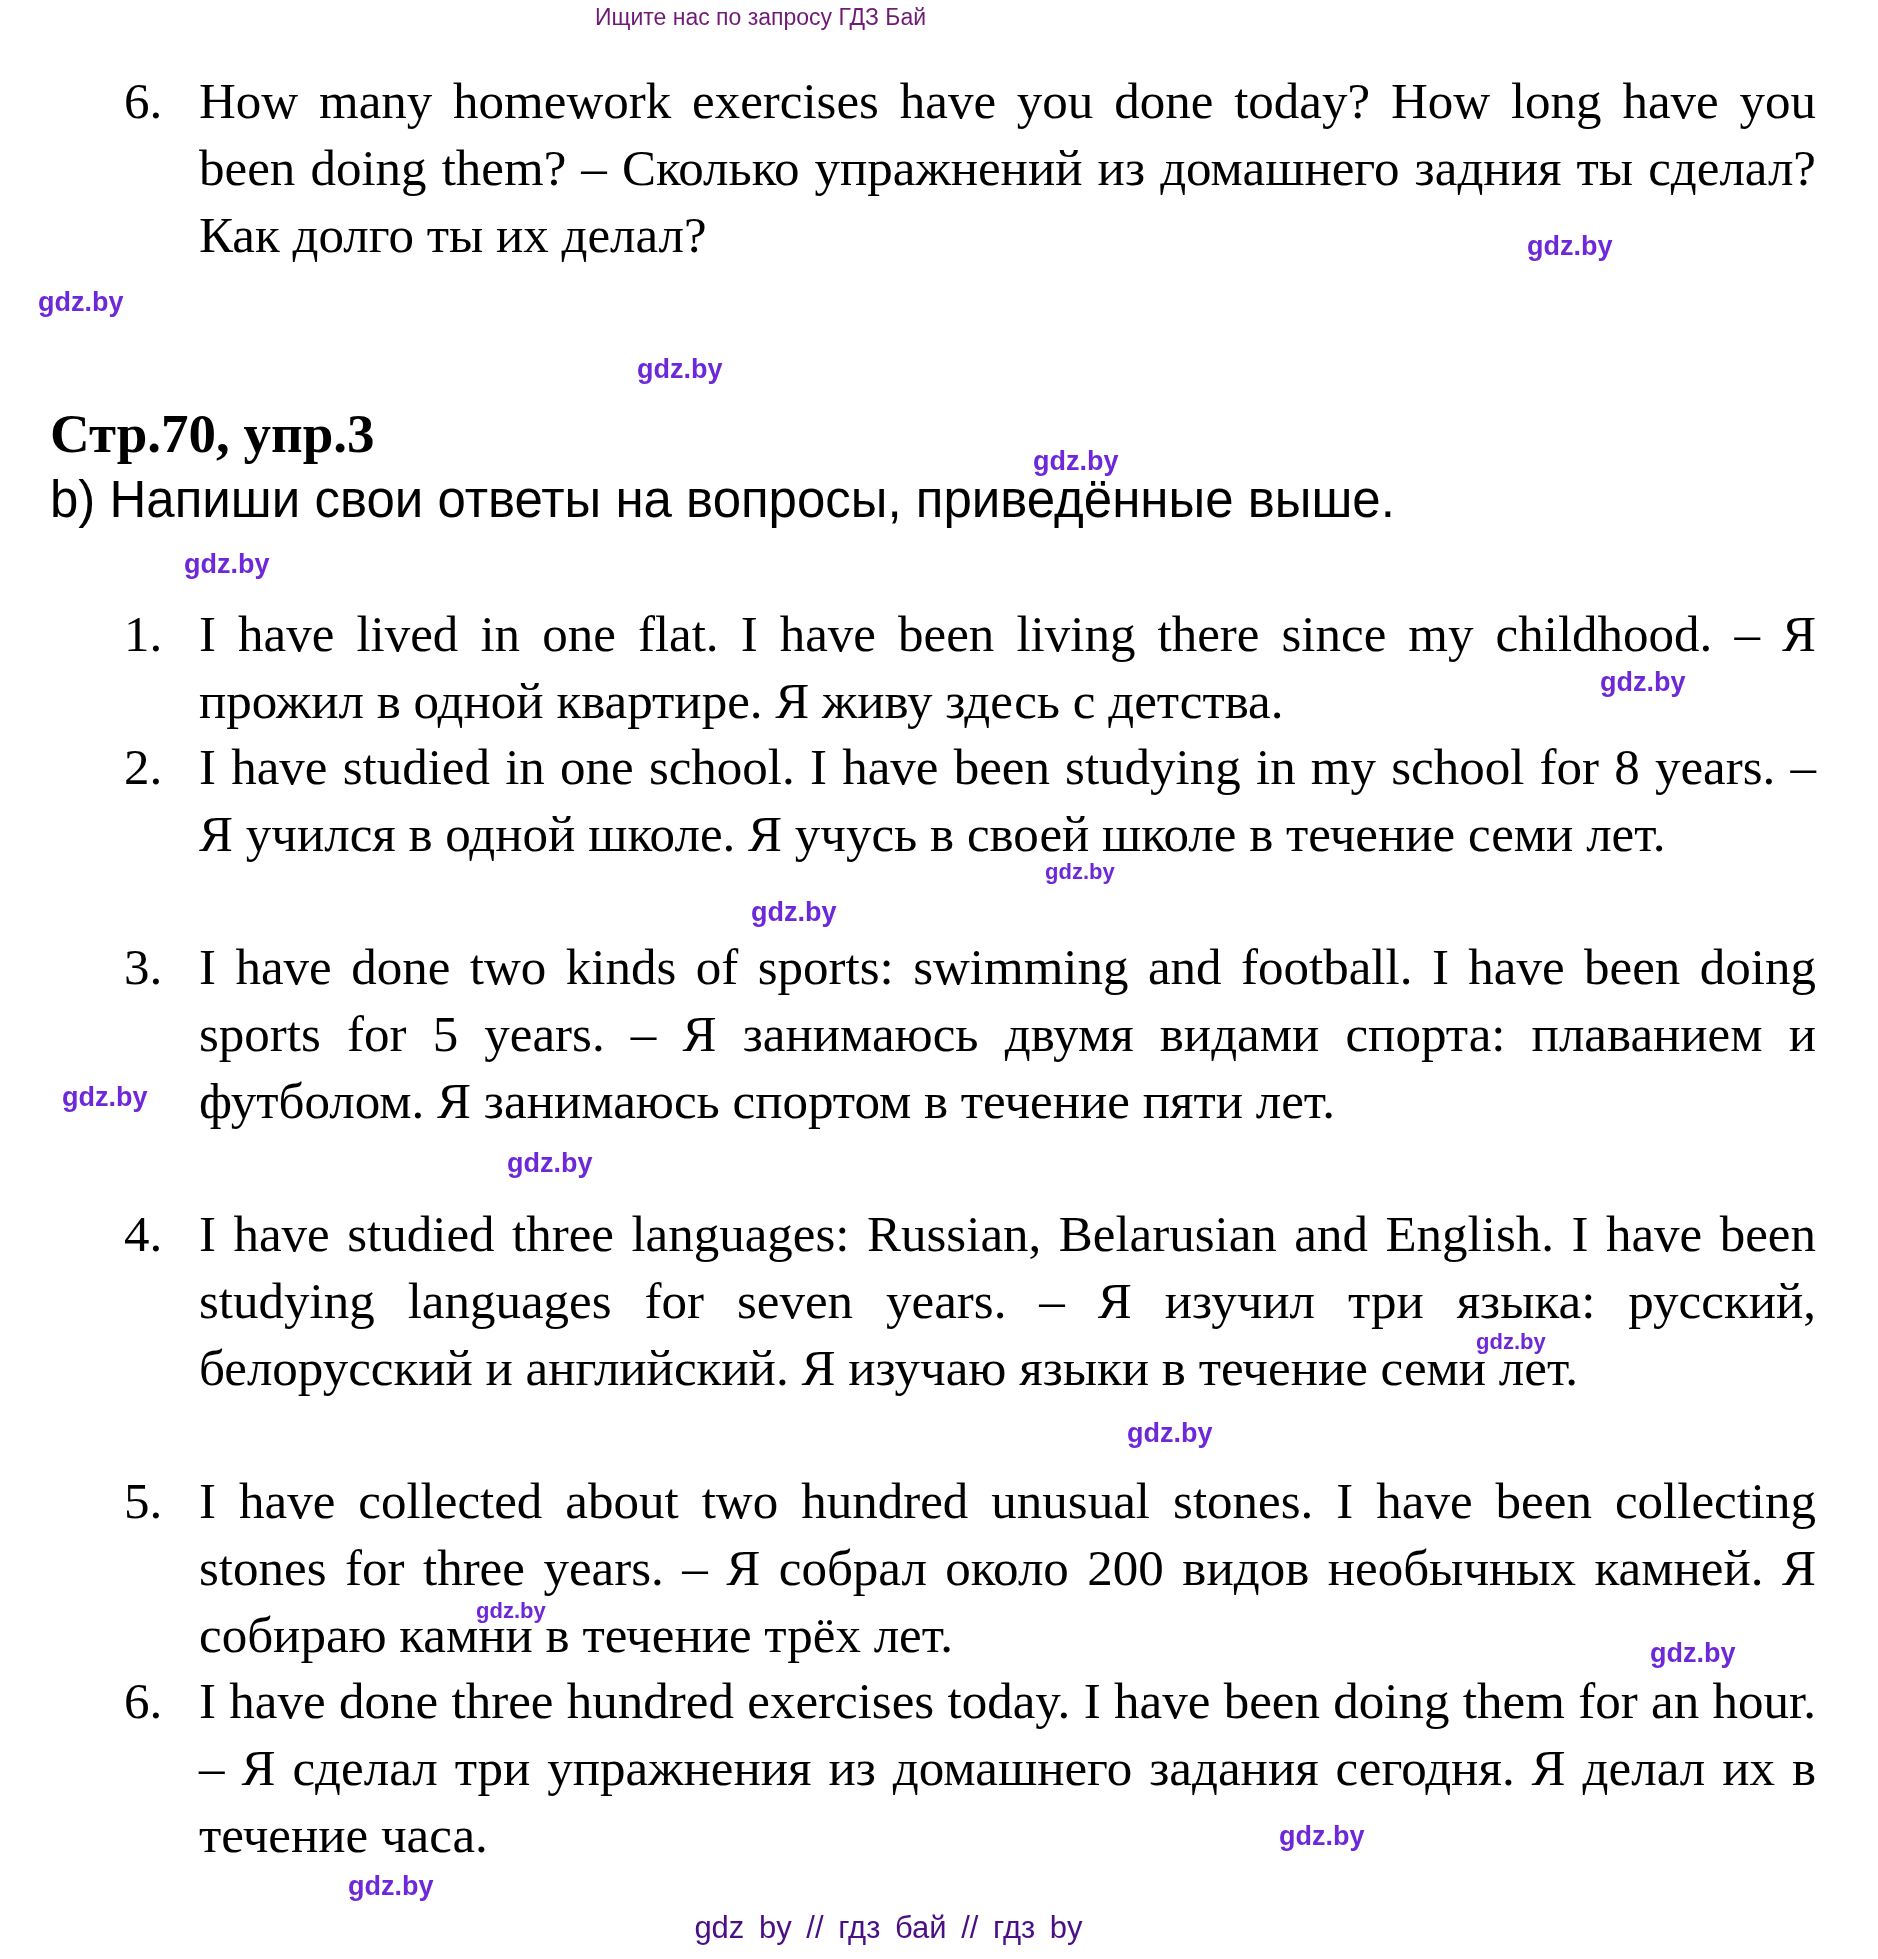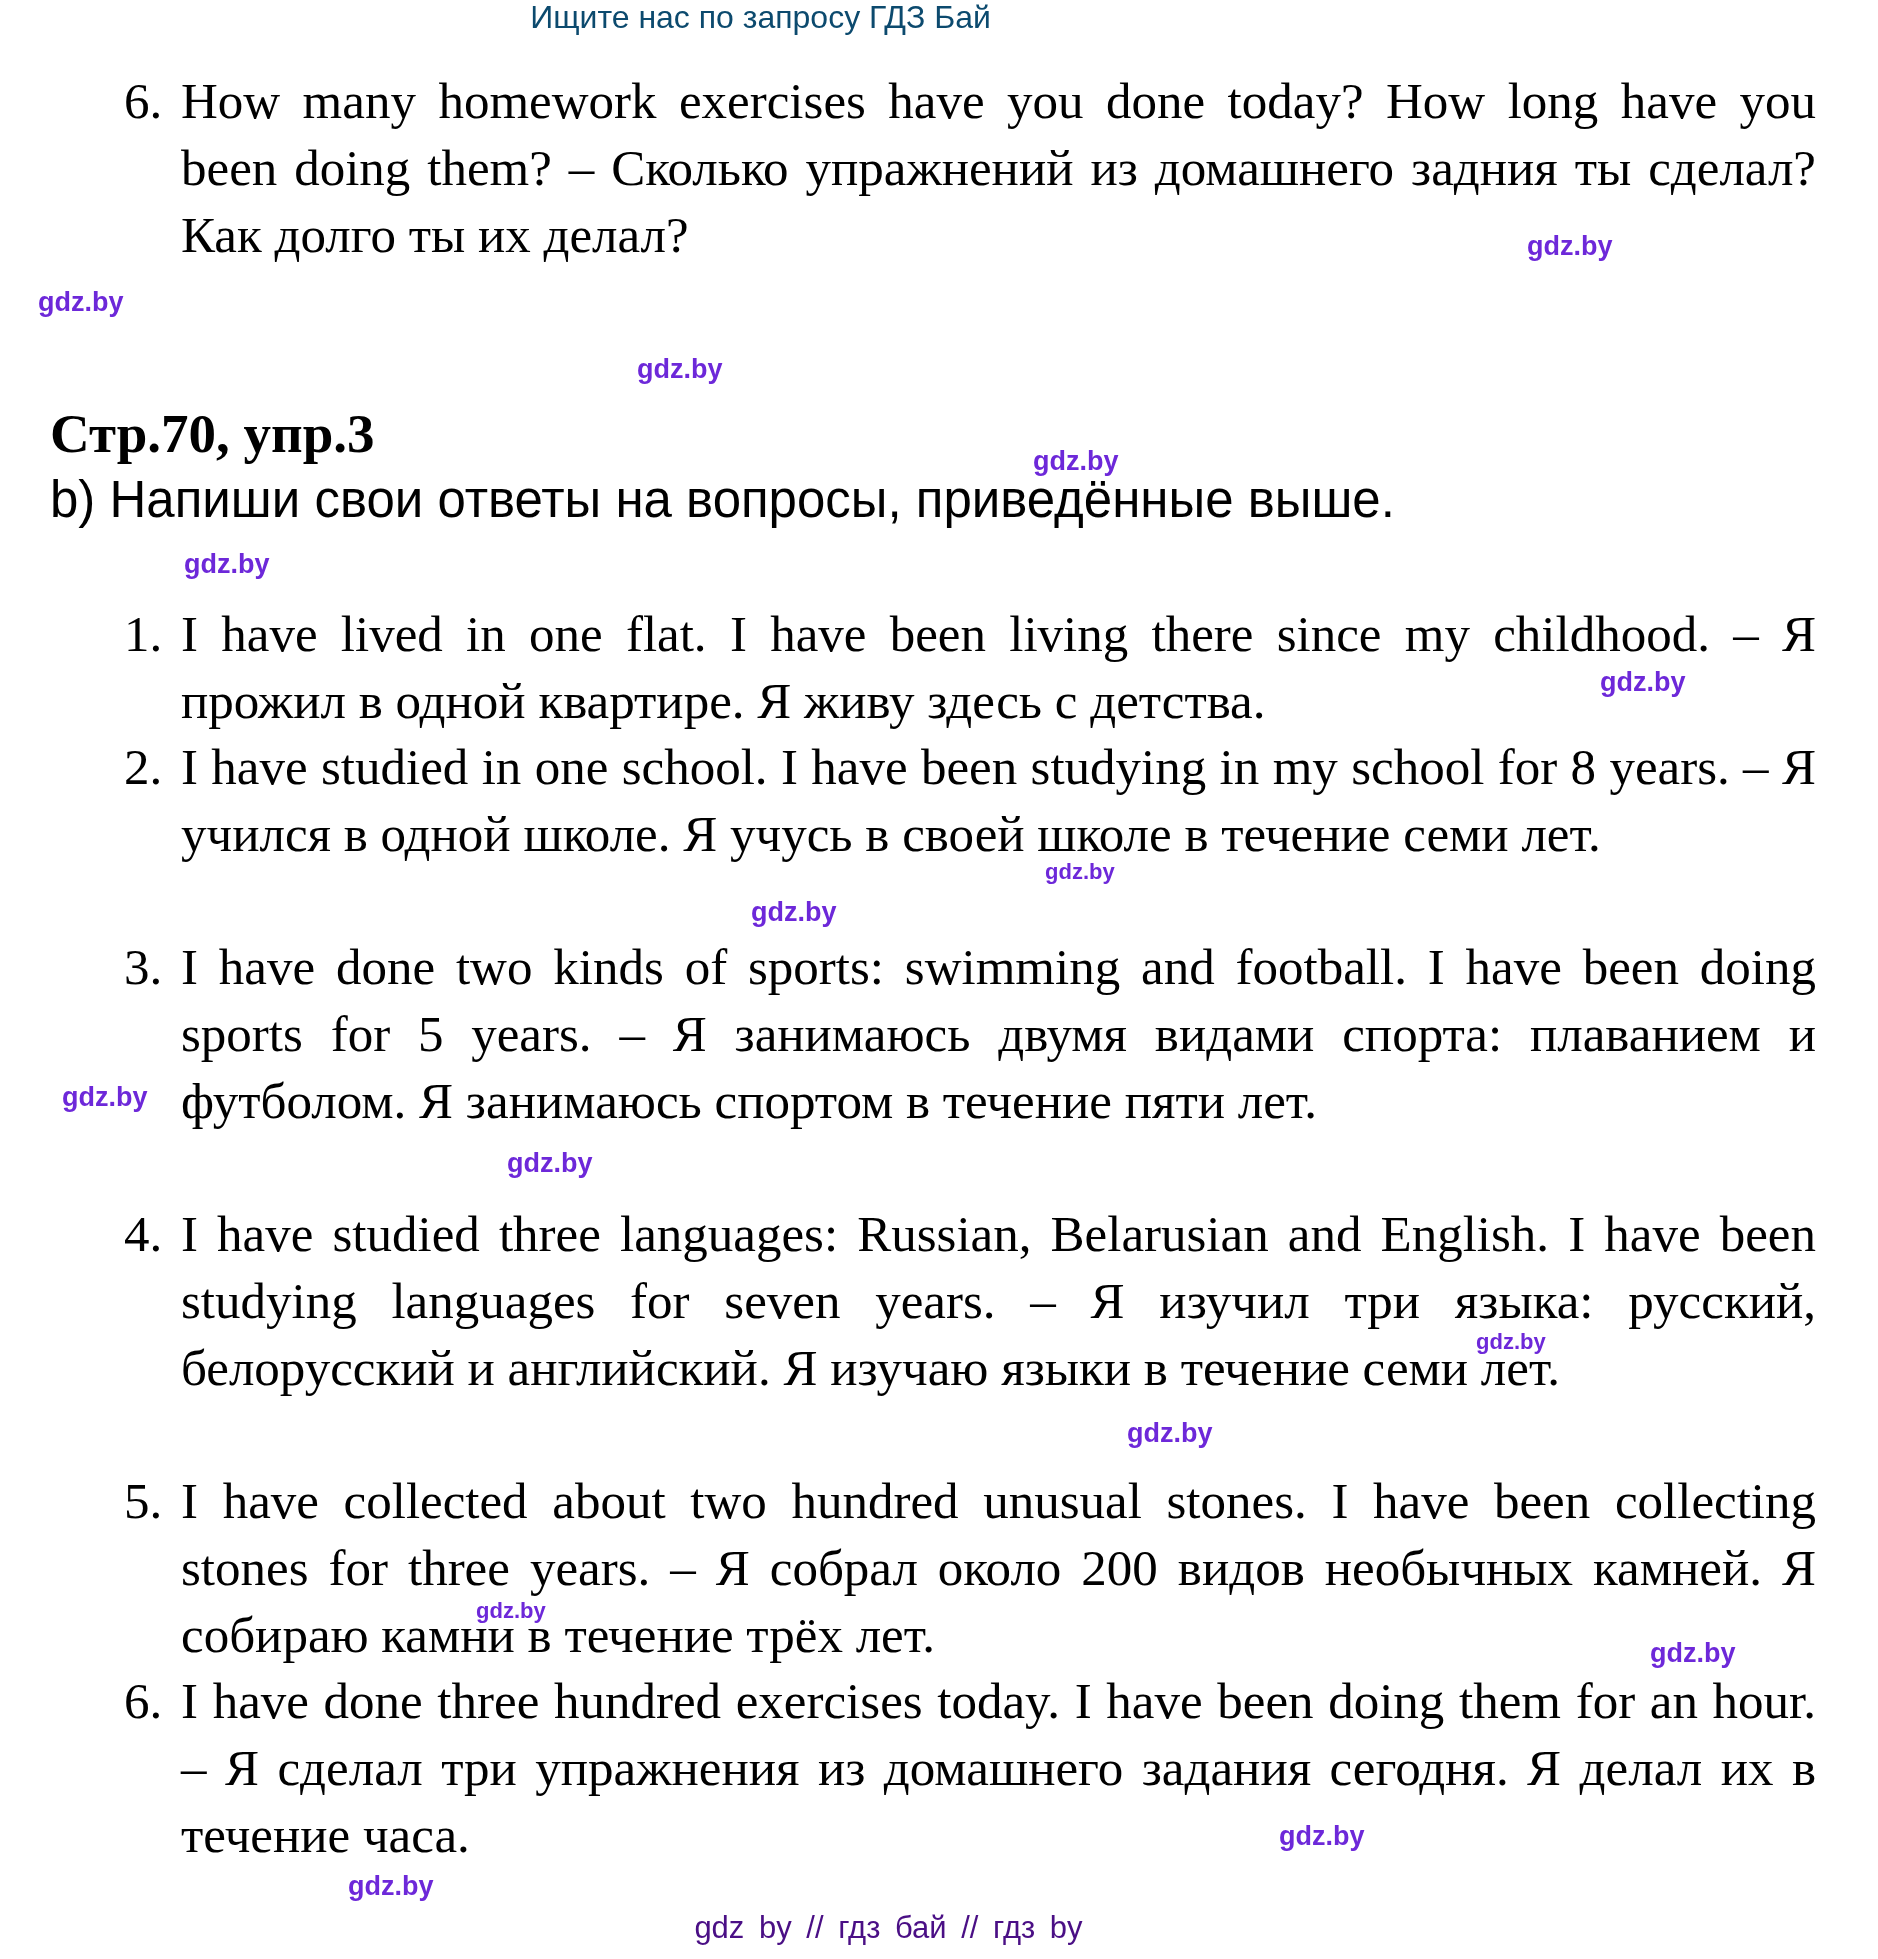--- a/index.html
+++ b/index.html
@@ -1,27 +1,27 @@
 <!DOCTYPE html>
 <html><head>
 <meta charset="utf-8">
 <style>
   html, body { margin: 0; padding: 0; background: #ffffff; }
   body { width: 1879px; height: 1959px; position: relative; overflow: hidden; }
   .top-banner {
     position: absolute; left: 0; top: 0; width: 1521px; text-align: center;
-    font-family: "Liberation Sans", sans-serif; font-size: 32px; color: #0c4a6e;
+    font-family: "Liberation Sans", sans-serif; font-size: 23px; color: #701a75;
     line-height: 34px; top: 0px;
   }
   .item {
     position: absolute; left: 124px; width: 1692px;
     font-family: "Liberation Serif", serif; font-size: 51px; line-height: 67px; color: #000;
   }
   .item .num { position: absolute; left: 0; top: 0; width: 75px; }
-  .item .txt { display: block; margin-left: 57px; text-align: justify; text-align-last: left; }
+  .item .txt { display: block; margin-left: 75px; text-align: justify; text-align-last: left; }
   .heading {
     position: absolute; left: 50px; top: 402px;
     font-family: Liberation Serif, serif; font-weight: bold; font-size: 55px; color: #000;
   }
   .instr {
     position: absolute; left: 50px; top: 470px;
     font-family: Liberation Sans, sans-serif; font-size: 51px; color: #000;
   }
   .wm {
     position: absolute; font-family: "Liberation Sans", sans-serif; font-size: 27px; color: #6d28d9; font-weight: bold;

